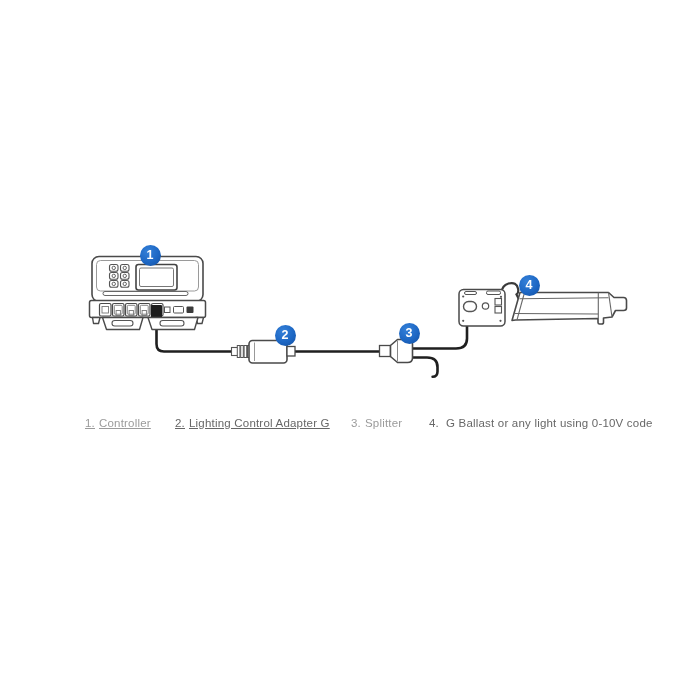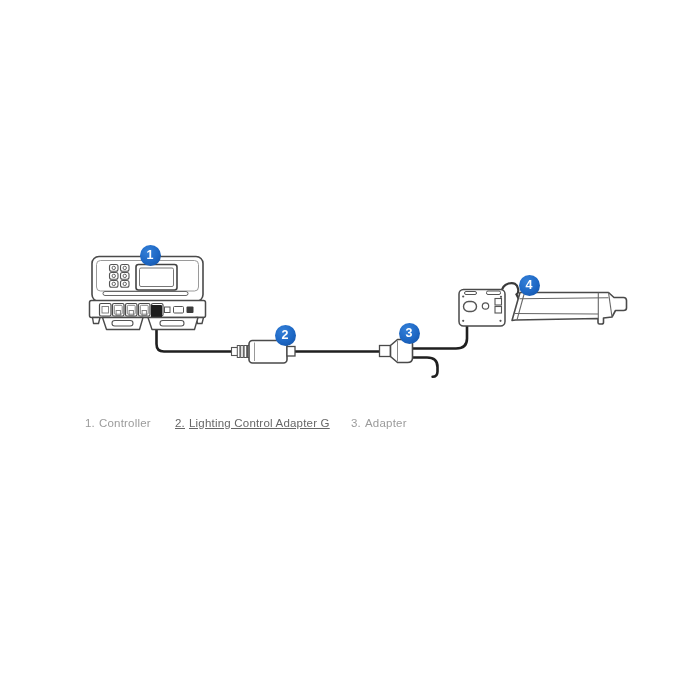--- a/index.html
+++ b/index.html
@@ -14,21 +14,21 @@
     background:radial-gradient(circle at 38% 30%, #3480d8 0%, var(--badge-blue,#1d67c4) 55%, var(--badge-blue-dark,#134e9e) 100%);
     color:#ffffff; font-size:12.5px; font-weight:bold;
     display:flex; align-items:center; justify-content:center; line-height:1;
   }
   .badge-1 { left:139.5px; top:244.5px; }
   .badge-2 { left:274.5px; top:324.5px; }
   .badge-3 { left:398.5px; top:322.5px; }
   .badge-4 { left:518.5px; top:274.5px; }
   .legend-item { position:absolute; top:417px; font-size:11.5px; letter-spacing:0.2px; white-space:nowrap; }
   .legend-item .num { margin-right:4px; }
-  .legend-1 { left:85px;  color:var(--caption-light,#9b9b9b); }
+  .legend-1 { left:85px;  color:var(--caption-light,#9b9b9b);text-decoration:underline; }
   .legend-2 { left:175px; color:var(--caption-dark,#676767);text-decoration:underline; }
   .legend-3 { left:351px; color:var(--caption-light,#9b9b9b); }
   .legend-4 { left:429px; color:var(--caption-dark,#676767); }
   .legend-4 .num { margin-right:7px; }
 </style>
 </head>
 <body>
 
 <div class="canvas">
 
@@ -168,16 +168,19 @@
   <div class="badge badge-3">3</div>
   <div class="badge badge-4">4</div>
 
   <div class="legend-item legend-1">
     <span class="num">1.</span><span>Controller</span>
   </div>
   <div class="legend-item legend-2">
     <span class="num">2.</span><span>Lighting Control Adapter G</span>
   </div>
   <div class="legend-item legend-3">
-    <span class="num">3.</span><span>Adapter</span>
+    <span class="num">3.</span><span>Splitter</span>
+  </div>
+  <div class="legend-item legend-4">
+    <span class="num">4.</span><span>G Ballast or any light using 0-10V code</span>
   </div>
 
 </div>
 
 </body></html>

